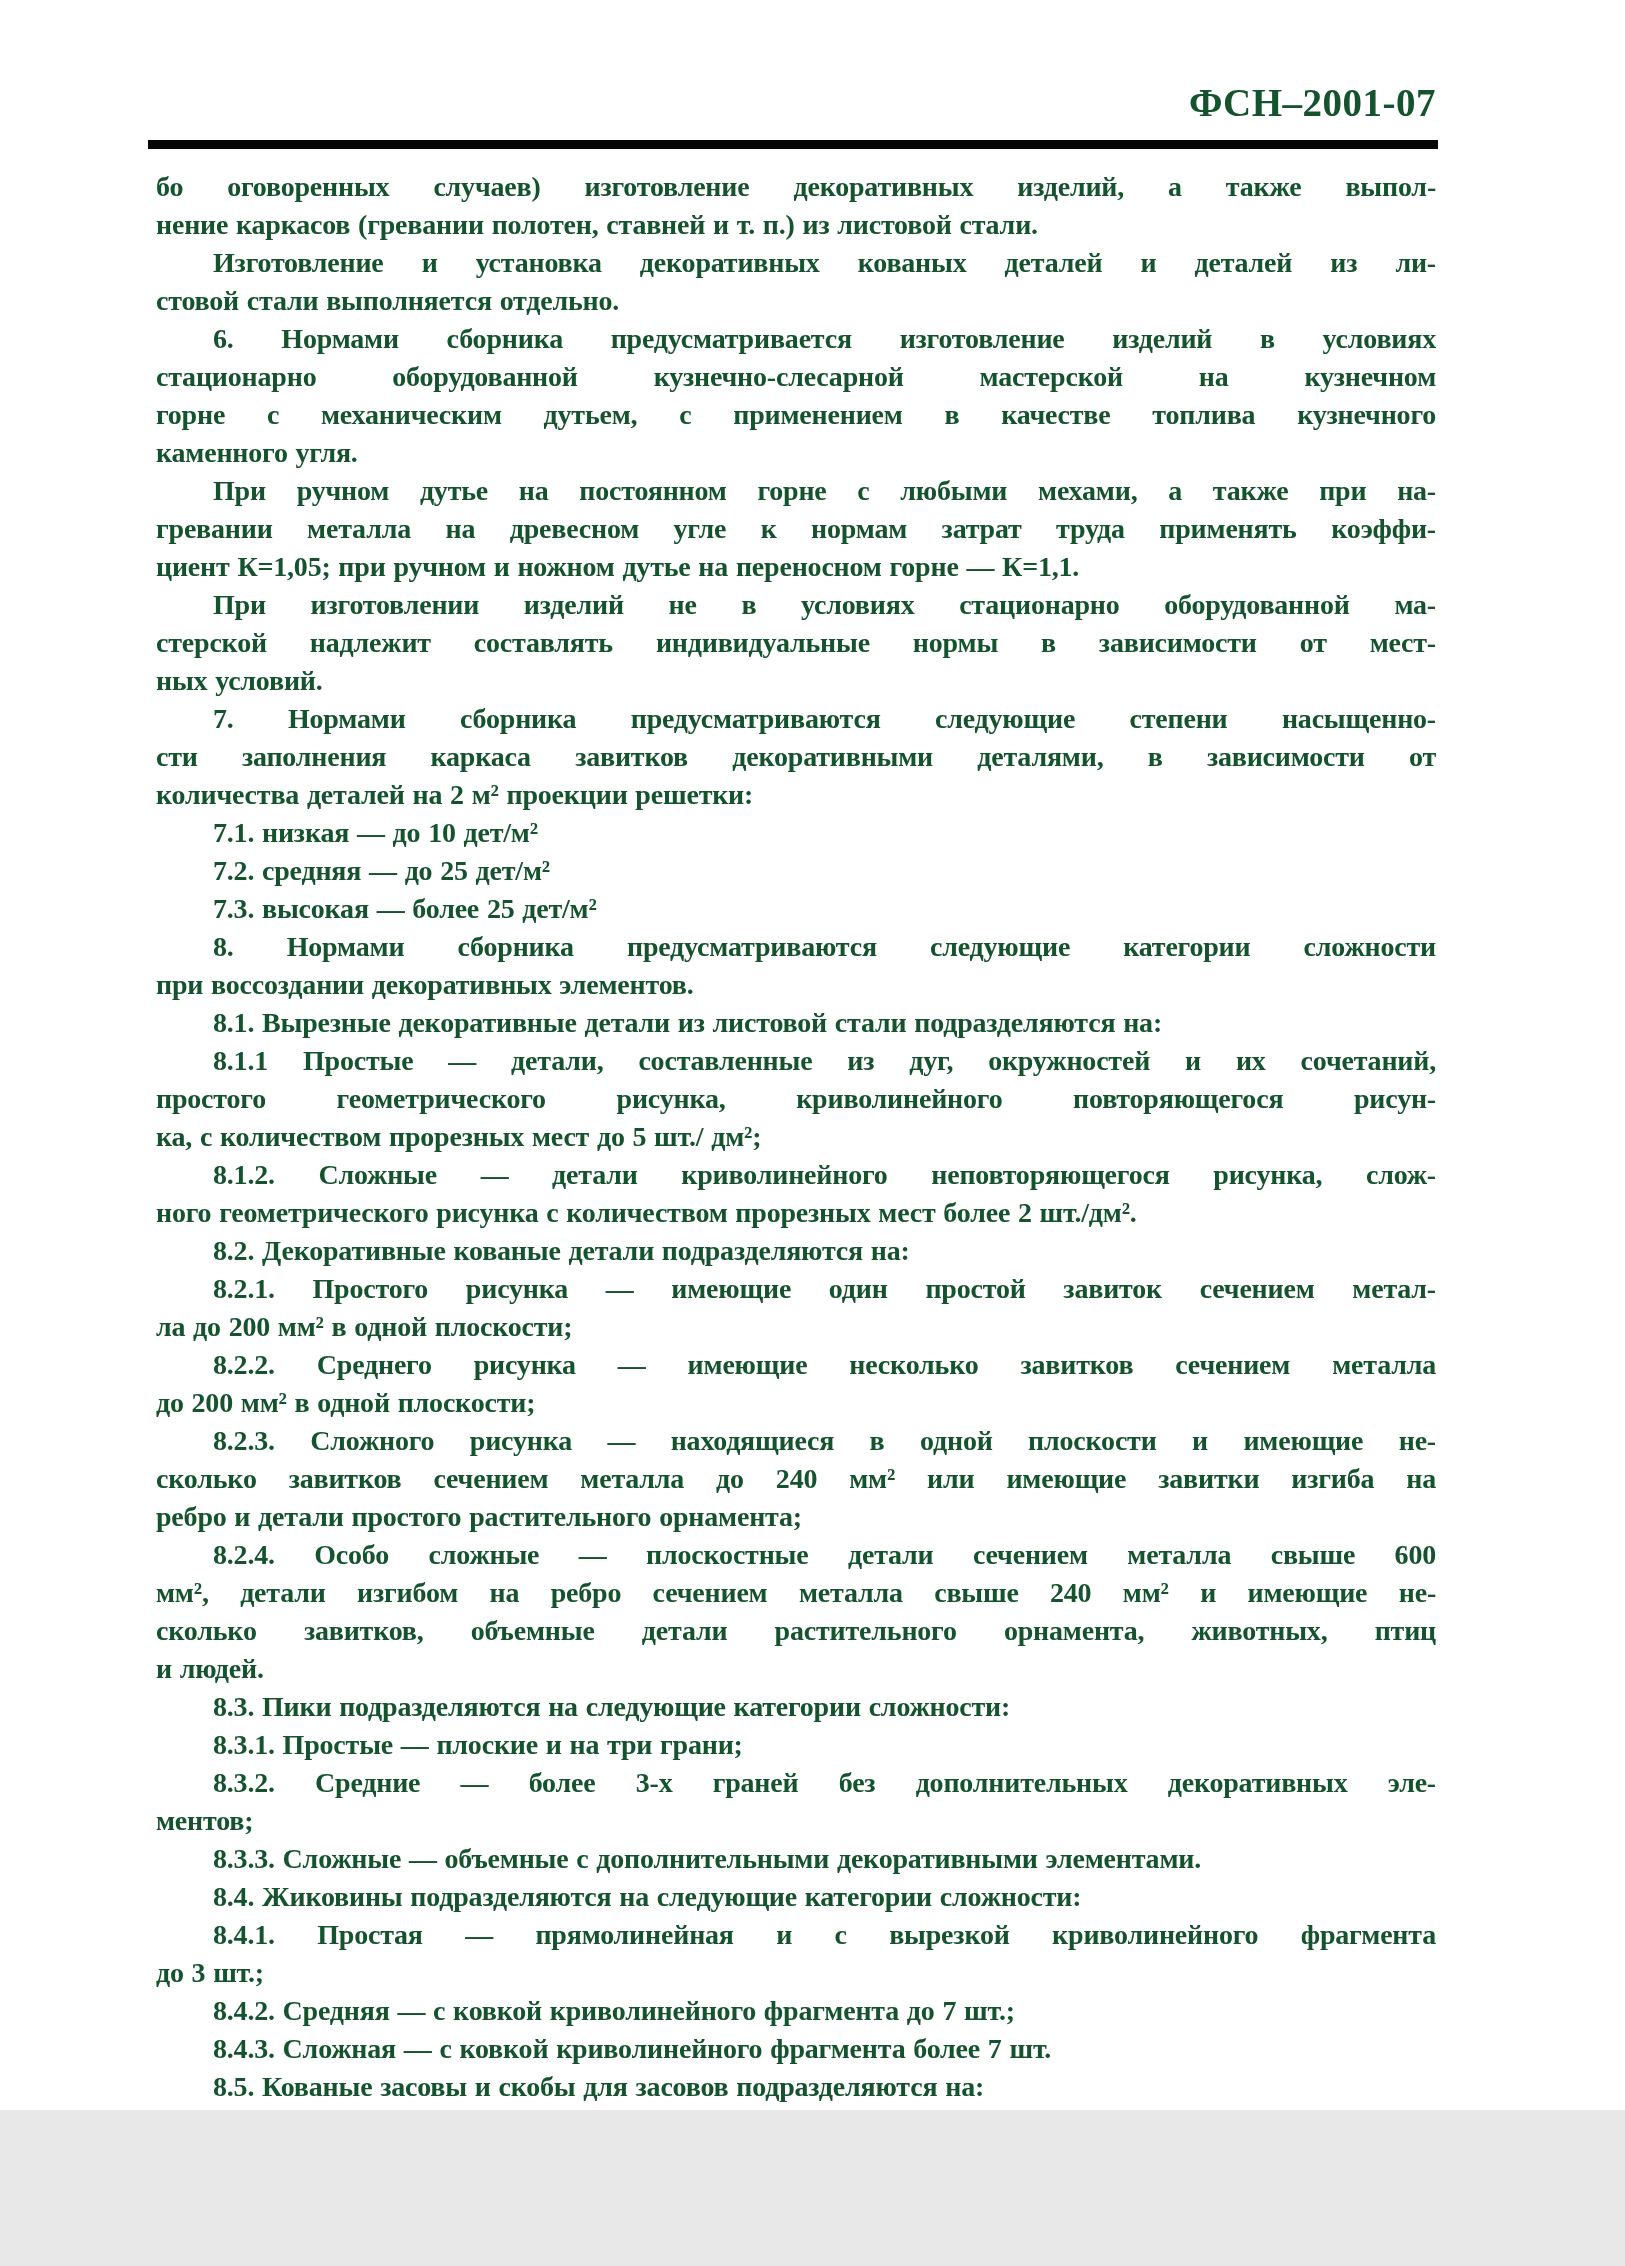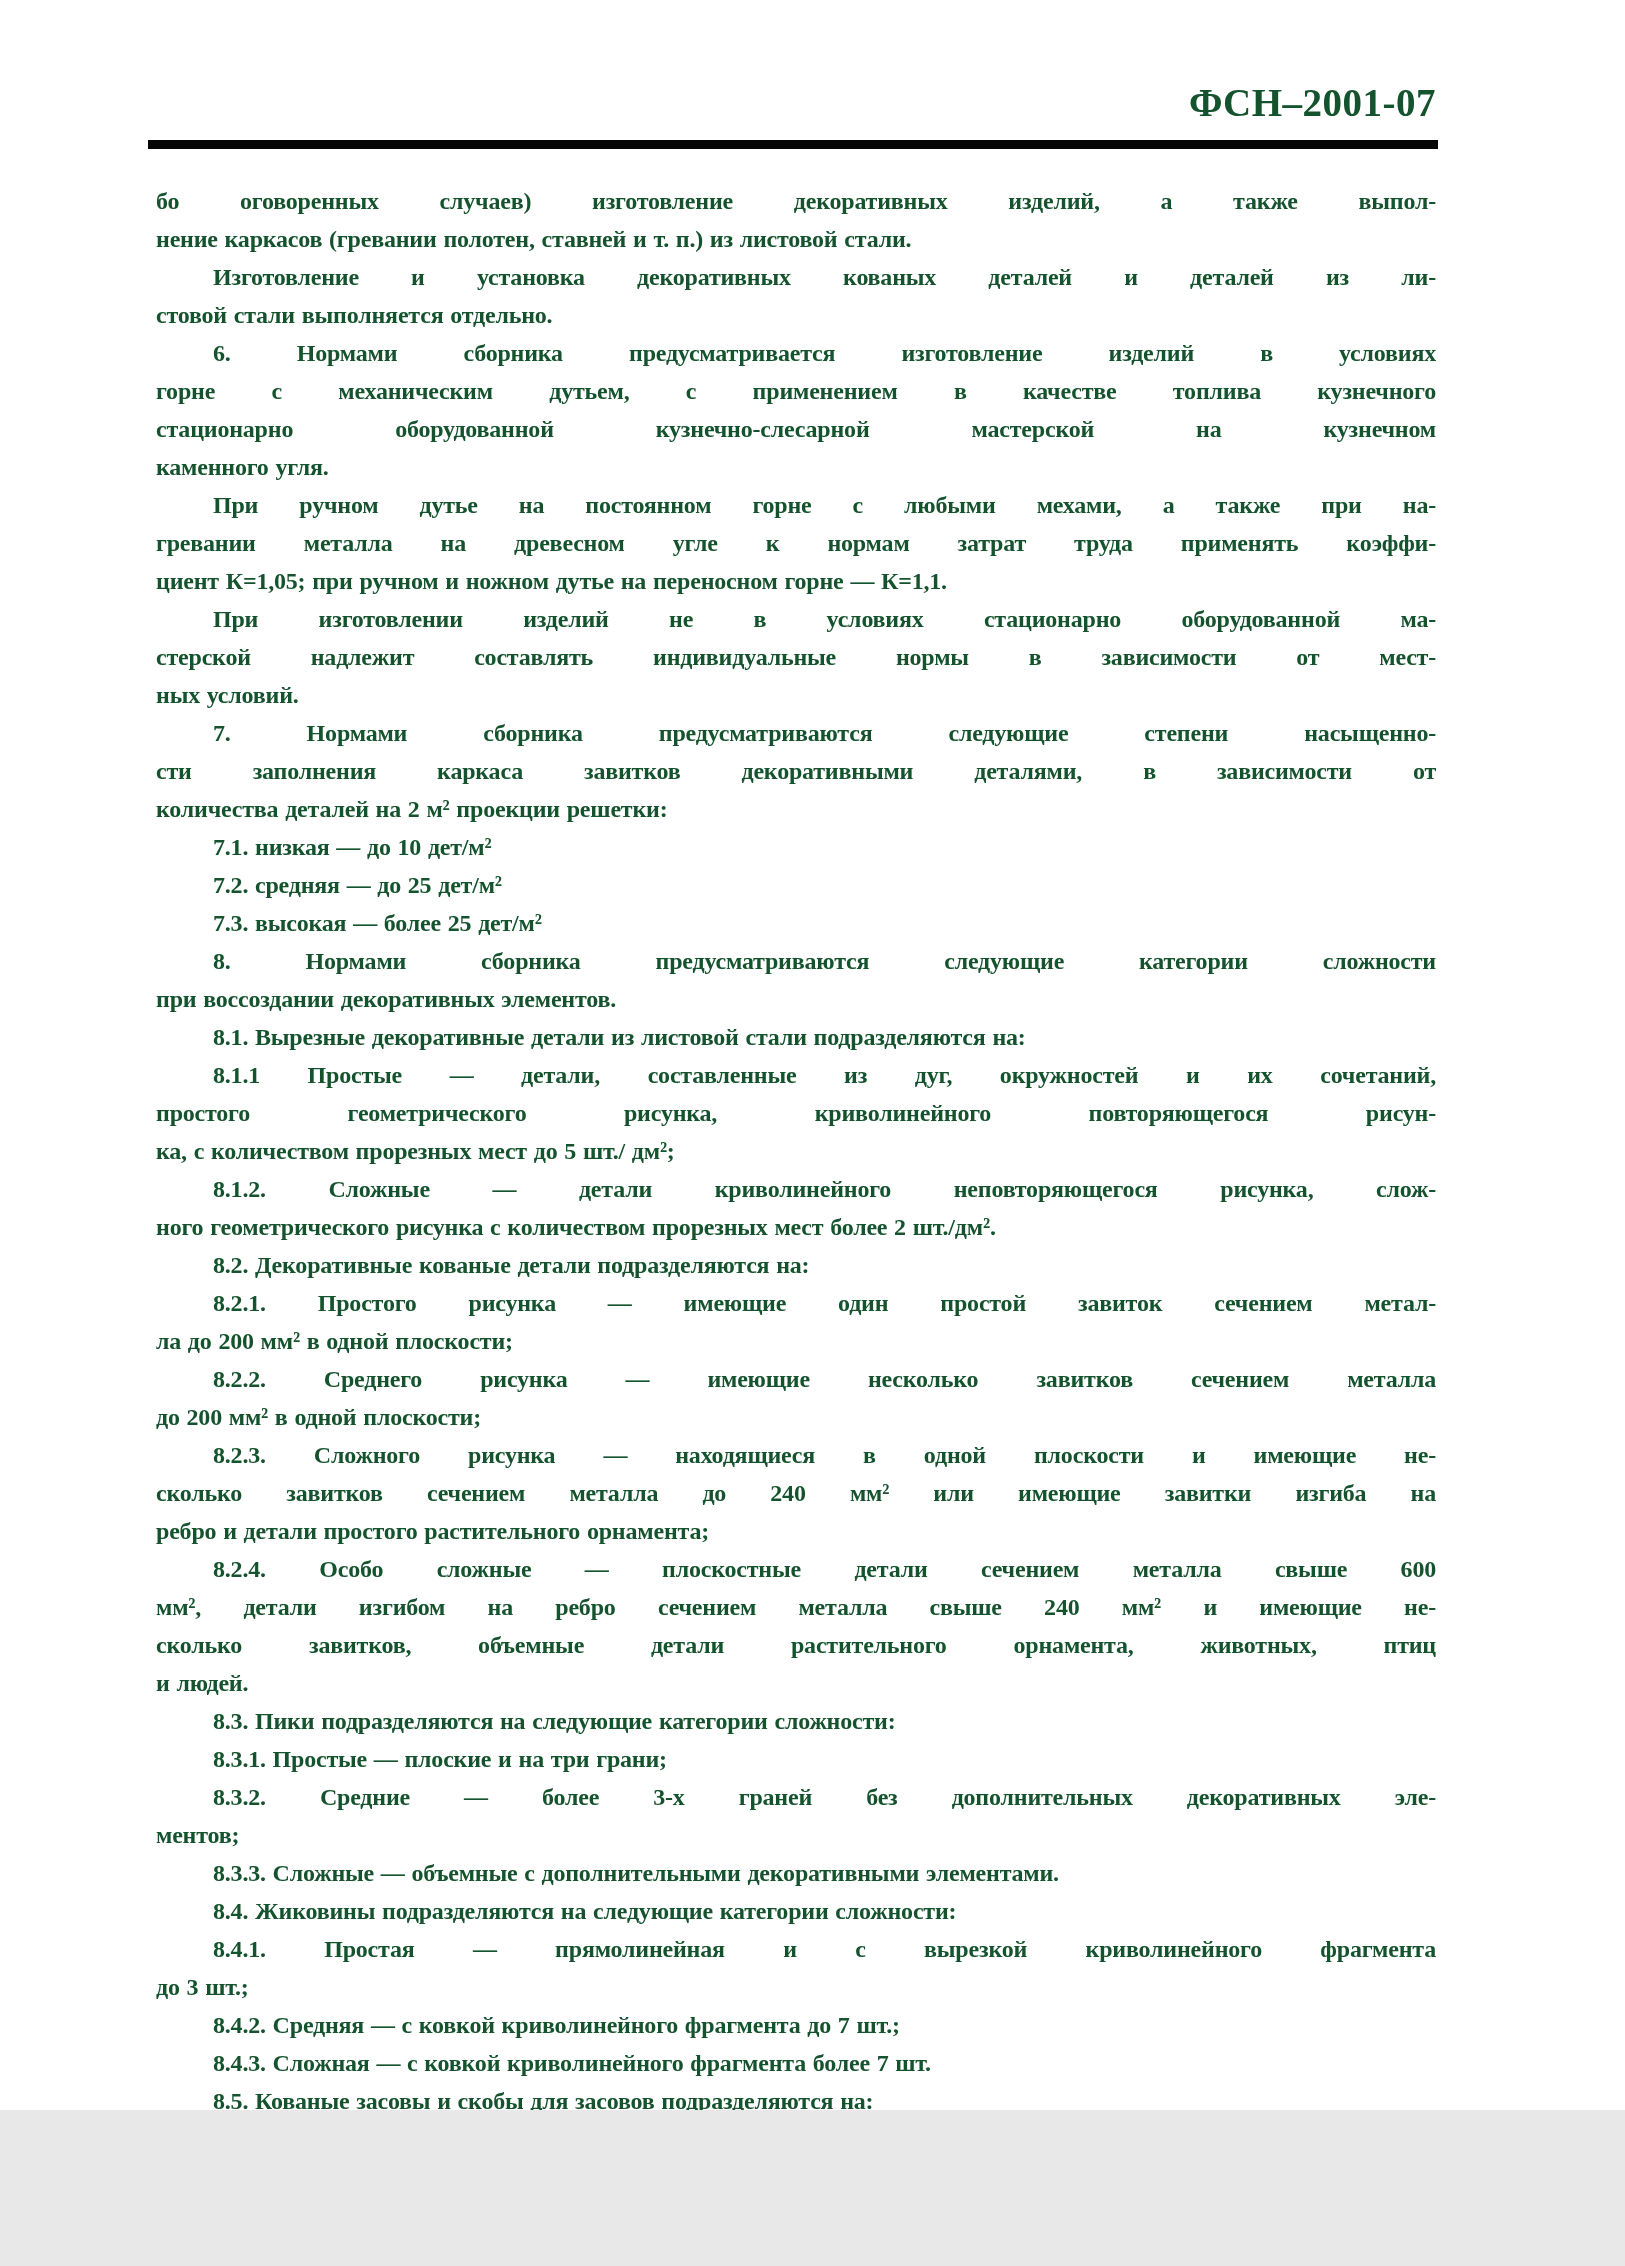--- a/index.html
+++ b/index.html
@@ -32,24 +32,24 @@
   .rule {
     position: absolute;
     top: 140px;
     left: 148px;
     width: 1290px;
     height: 8.6px;
     background: #060606;
   }
   .doc-body {
     position: absolute;
-    top: 182px;
+    top: 168px;
     left: 156px;
     width: 1280px;
-    font-size: 24px;
+    font-size: 28px;
     font-weight: bold;
     letter-spacing: -0.2px;
   }
   .line {
     height: 38px;
     line-height: 38px;
     overflow: hidden;
     text-align: left;
     word-spacing: 1px;
   }
@@ -68,22 +68,22 @@
 
 <div class="page">
   <div class="doc-code">ФСН–2001-07</div>
   <div class="rule"></div>
   <div class="doc-body">
       <div class="line just"><span>бо оговоренных случаев) изготовление декоративных изделий, а также выпол-</span></div>
       <div class="line"><span>нение каркасов (гревании полотен, ставней и т. п.) из листовой стали.</span></div>
       <div class="line indent just"><span>Изготовление и установка декоративных кованых деталей и деталей из ли-</span></div>
       <div class="line"><span>стовой стали выполняется отдельно.</span></div>
       <div class="line indent just"><span>6. Нормами сборника предусматривается изготовление изделий в условиях</span></div>
+      <div class="line just"><span>стационарно оборудованной кузнечно-слесарной мастерской на кузнечном</span></div>
       <div class="line just"><span>горне с механическим дутьем, с применением в качестве топлива кузнечного</span></div>
-      <div class="line just"><span>стационарно оборудованной кузнечно-слесарной мастерской на кузнечном</span></div>
       <div class="line"><span>каменного угля.</span></div>
       <div class="line indent just"><span>При ручном дутье на постоянном горне с любыми мехами, а также при на-</span></div>
       <div class="line just"><span>гревании металла на древесном угле к нормам затрат труда применять коэффи-</span></div>
       <div class="line"><span>циент К=1,05; при ручном и ножном дутье на переносном горне — К=1,1.</span></div>
       <div class="line indent just"><span>При изготовлении изделий не в условиях стационарно оборудованной ма-</span></div>
       <div class="line just"><span>стерской надлежит составлять индивидуальные нормы в зависимости от мест-</span></div>
       <div class="line"><span>ных условий.</span></div>
       <div class="line indent just"><span>7. Нормами сборника предусматриваются следующие степени насыщенно-</span></div>
       <div class="line just"><span>сти заполнения каркаса завитков декоративными деталями, в зависимости от</span></div>
       <div class="line"><span>количества деталей на 2 м² проекции решетки:</span></div>

